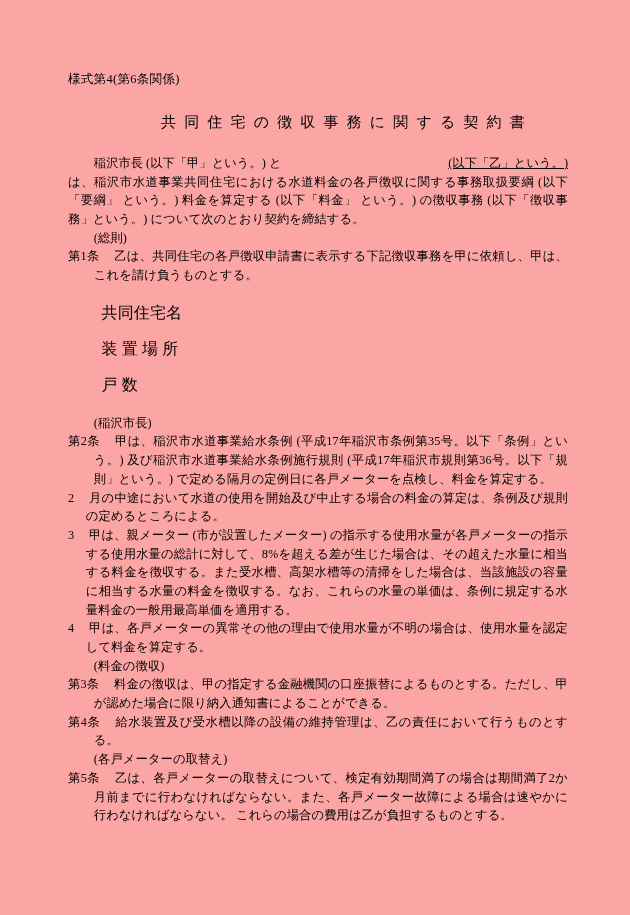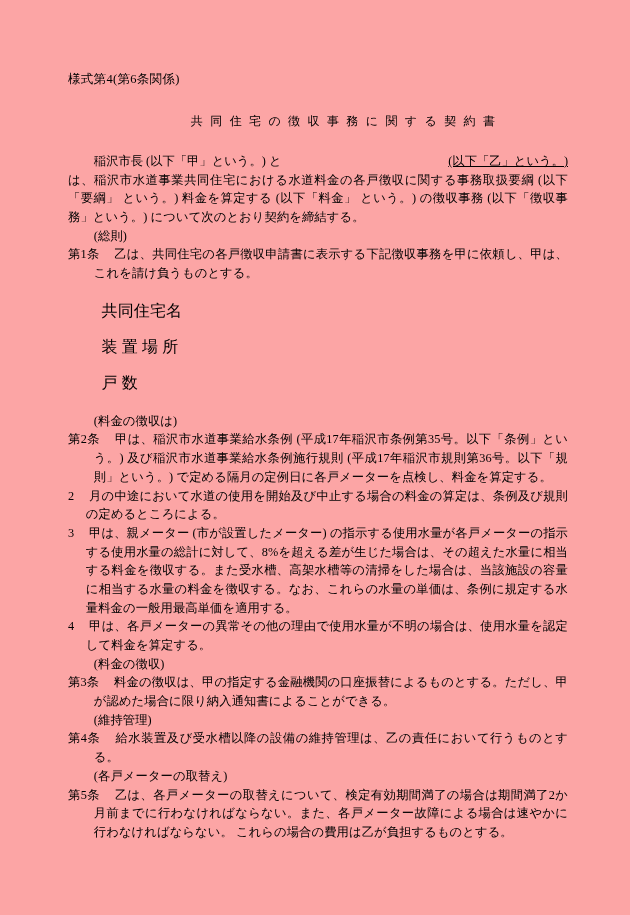--- a/index.html
+++ b/index.html
@@ -25,21 +25,21 @@
     top: 72px;
     width: 500px;
   }
   .form-no {
     font-size: 12.5px;
     line-height: 1.2;
     letter-spacing: 0.3px;
     margin-bottom: 26px;
   }
   .doc-title {
-    font-size: 12px;
+    font-size: 15px;
     text-align: center;
     letter-spacing: 2.2px;
     margin-left: 52px;
     margin-bottom: 22px;
   }
   .para {
     font-size: 12.3px;
     line-height: 1.52;
     letter-spacing: 0.1px;
     margin: 0 0 0 0;
@@ -107,40 +107,39 @@
     <div class="spacer-m"></div>
     <div class="field-line">
       <span>装 置 場 所</span>
     </div>
     <div class="spacer-m"></div>
     <div class="field-line">
       <span>戸             数</span>
     </div>
     <div class="spacer-l"></div>
 
-    <div class="para indent1">(料金の徴収は)</div>
+    <div class="para indent1">(稲沢市長)</div>
     <div class="para hang">
       <span>第2条</span><span class="gap-sm"></span><span>甲は、稲沢市水道事業給水条例 (平成17年稲沢市条例第35号。以下「条例」という。) 及び稲沢市水道事業給水条例施行規則 (平成17年稲沢市規則第36号。以下「規則」という。) で定める隔月の定例日に各戸メーターを点検し、料金を算定する。</span>
     </div>
     <div class="para hang-num">
       <span>2</span><span class="gap-sm"></span><span>月の中途において水道の使用を開始及び中止する場合の料金の算定は、条例及び規則の定めるところによる。</span>
     </div>
     <div class="para hang-num">
       <span>3</span><span class="gap-sm"></span><span>甲は、親メーター (市が設置したメーター) の指示する使用水量が各戸メーターの指示する使用水量の総計に対して、8%を超える差が生じた場合は、その超えた水量に相当する料金を徴収する。また受水槽、高架水槽等の清掃をした場合は、当該施設の容量に相当する水量の料金を徴収する。なお、これらの水量の単価は、条例に規定する水量料金の一般用最高単価を適用する。</span>
     </div>
     <div class="para hang-num">
       <span>4</span><span class="gap-sm"></span><span>甲は、各戸メーターの異常その他の理由で使用水量が不明の場合は、使用水量を認定して料金を算定する。</span>
     </div>
 
     <div class="para indent1">(料金の徴収)</div>
     <div class="para hang">
       <span>第3条</span><span class="gap-sm"></span><span>料金の徴収は、甲の指定する金融機関の口座振替によるものとする。ただし、甲が認めた場合に限り納入通知書によることができる。</span>
     </div>
 
-    <div class="para indent1">(維持管理)</div>
     <div class="para hang">
       <span>第4条</span><span class="gap-sm"></span><span>給水装置及び受水槽以降の設備の維持管理は、乙の責任において行うものとする。</span>
     </div>
 
     <div class="para indent1">(各戸メーターの取替え)</div>
     <div class="para hang">
       <span>第5条</span><span class="gap-sm"></span><span>乙は、各戸メーターの取替えについて、検定有効期間満了の場合は期間満了2か月前までに行わなければならない。また、各戸メーター故障による場合は速やかに行わなければならない。 これらの場合の費用は乙が負担するものとする。</span>
     </div>
 
   </div>

